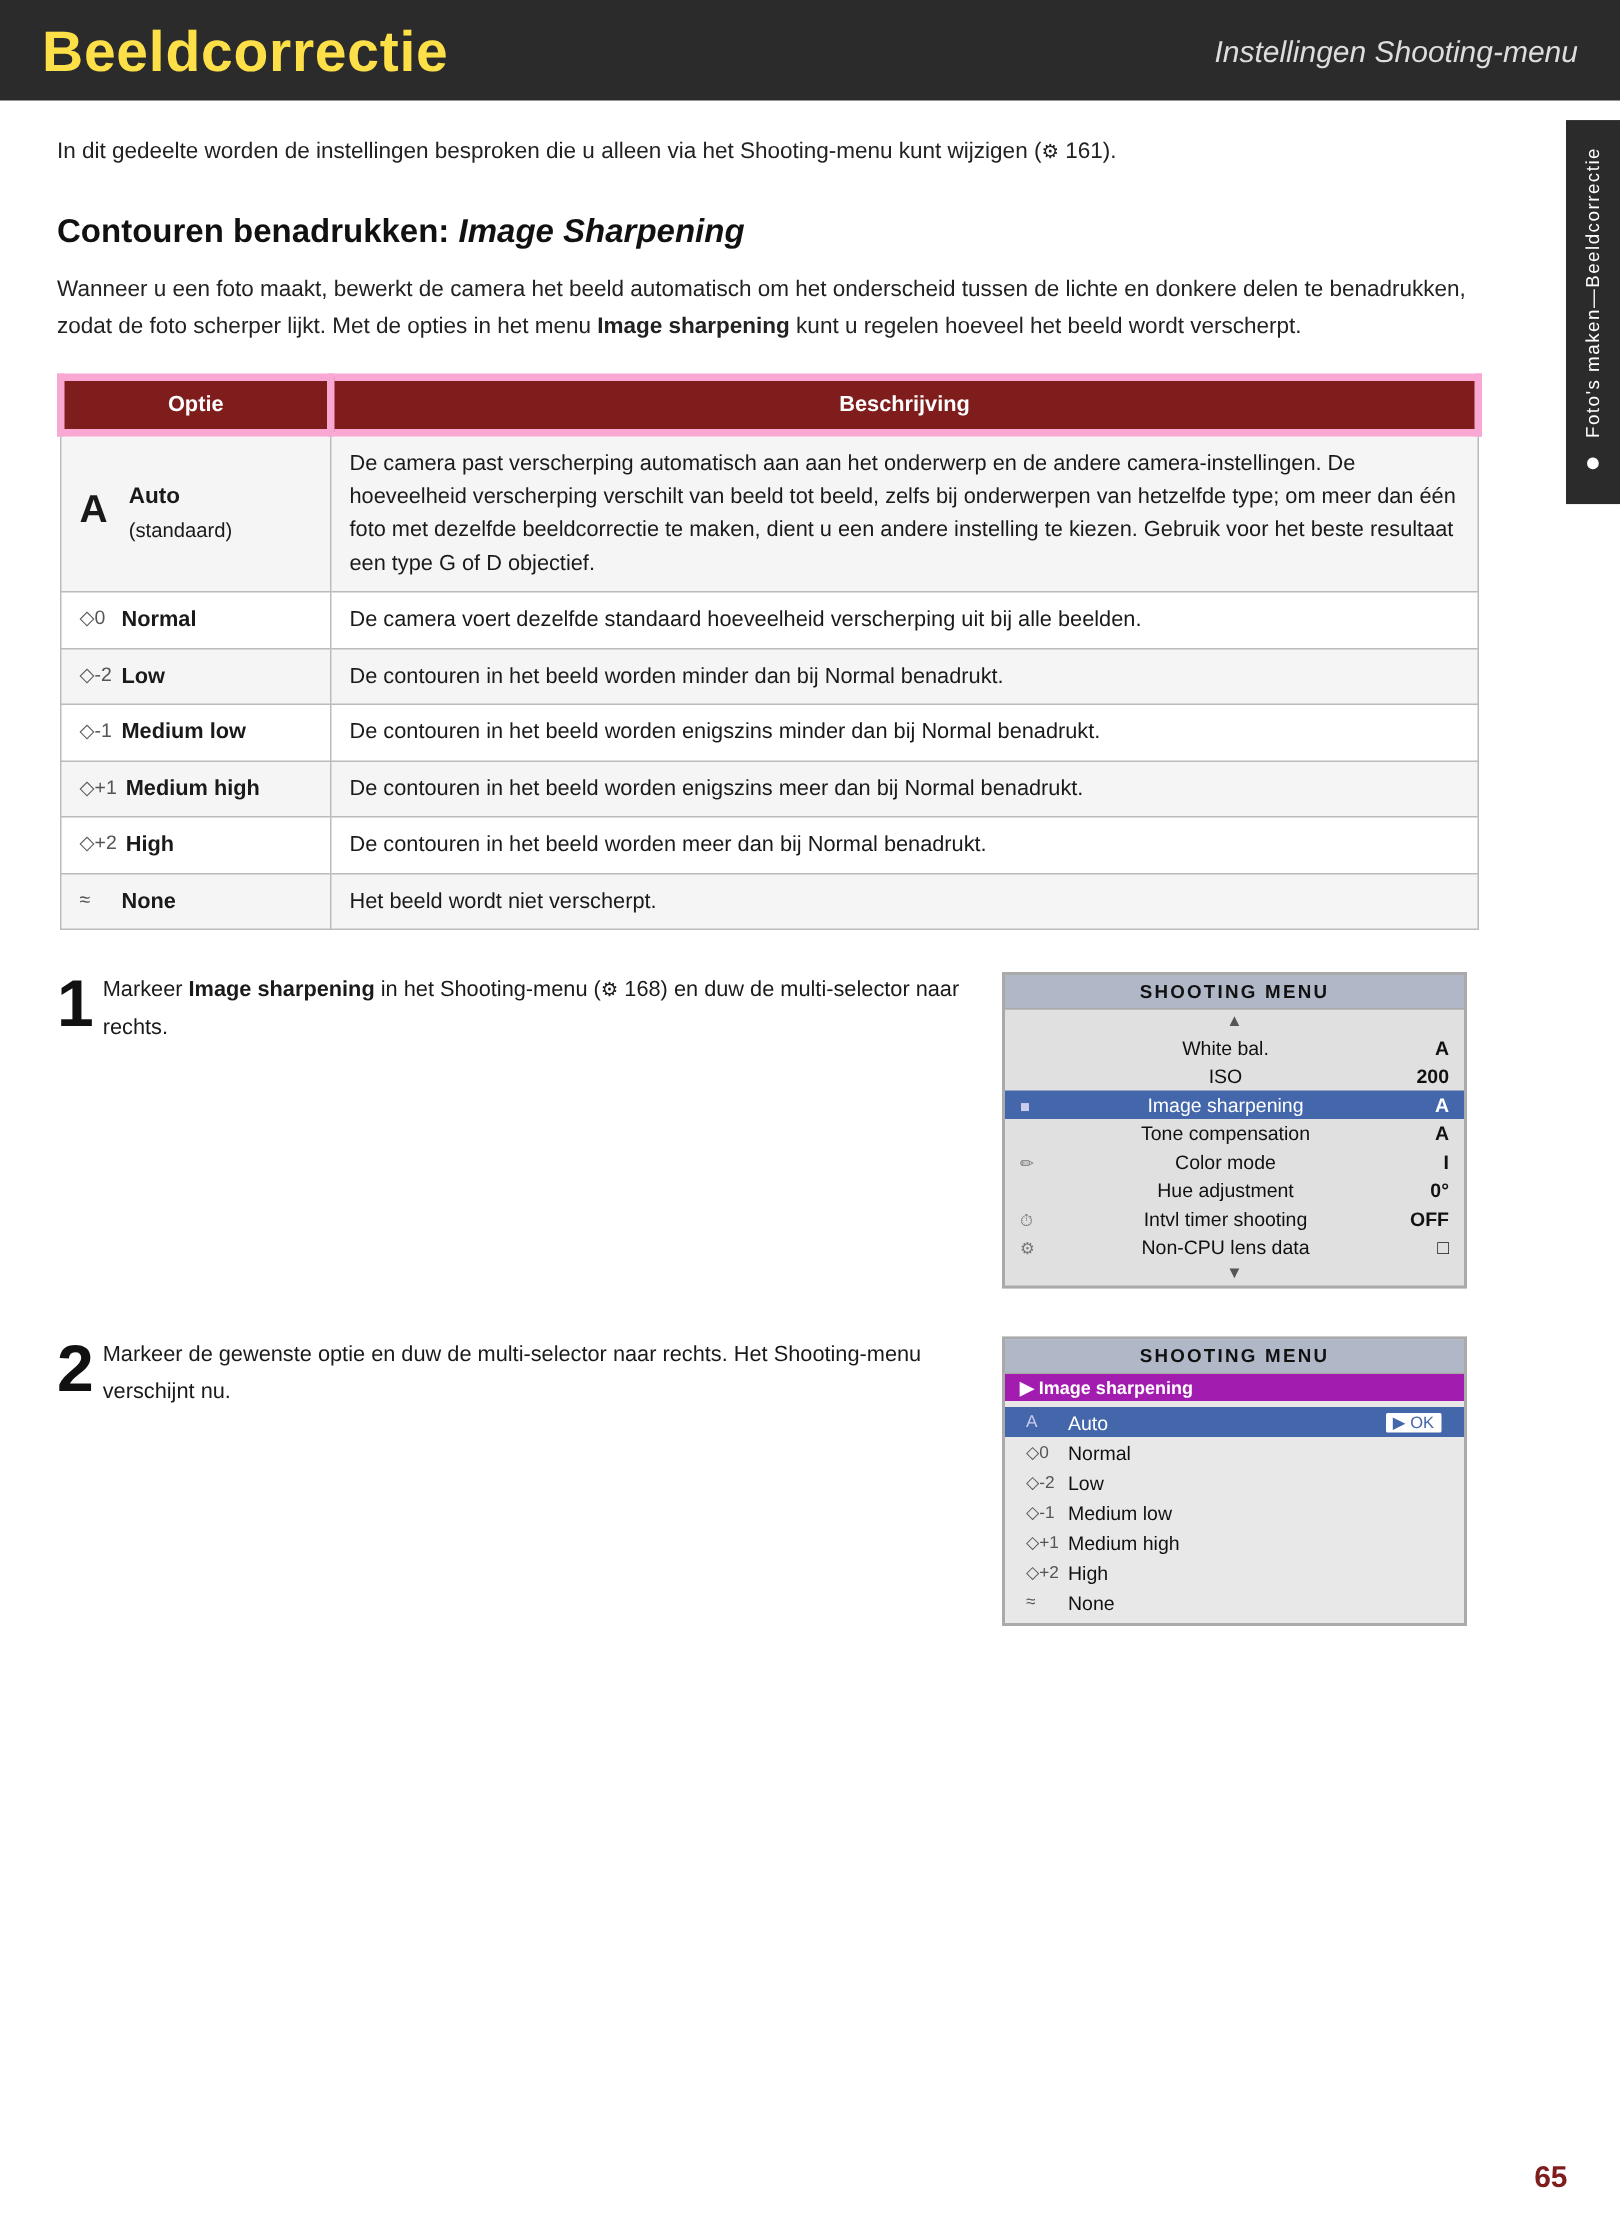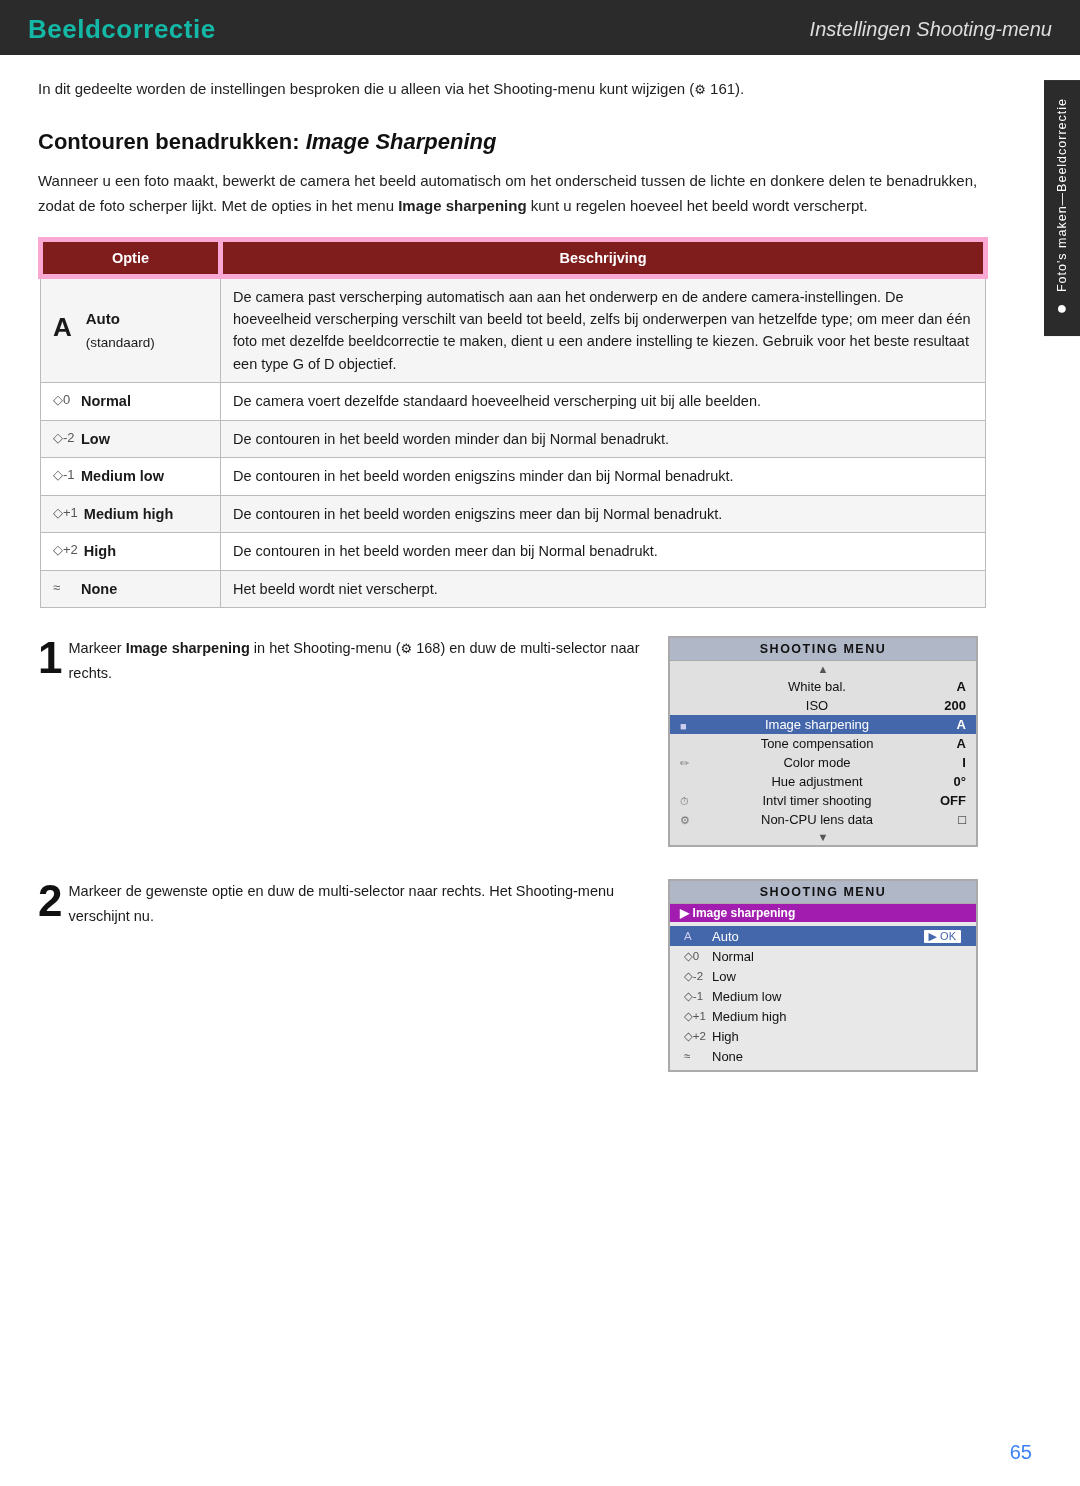--- a/index.html
+++ b/index.html
@@ -15,23 +15,23 @@
 
     
     .page-header {
       background: #2b2b2b;
       padding: 14px 28px 10px 28px;
       display: flex;
       align-items: center;
       justify-content: space-between;
     }
     .page-title {
-      font-size: 26px;
+      font-size: 38px;
       font-weight: 900;
-      color: #14b8a6;
+      color: #fde047;
       letter-spacing: 0.5px;
     }
     .page-subtitle {
       font-size: 20px;
       font-style: italic;
       color: #ddd;
       font-weight: normal;
     }
 
     
@@ -297,24 +297,24 @@
       border-color: #4466aa;
     }
     .ok-arrow {
       font-size: 11px;
     }
 
     
     .page-number {
       position: absolute;
       bottom: 22px;
-      right: 48px;
+      right: 35px;
       font-size: 20px;
-      font-weight: 400;
-      color: #3b82f6;
+      font-weight: 700;
+      color: #7f1d1d;
     }
 
     .step-num-large {
       font-size: 44px;
       font-weight: 900;
       line-height: 1;
       color: #111;
       margin-right: 6px;
       float: left;
     }

